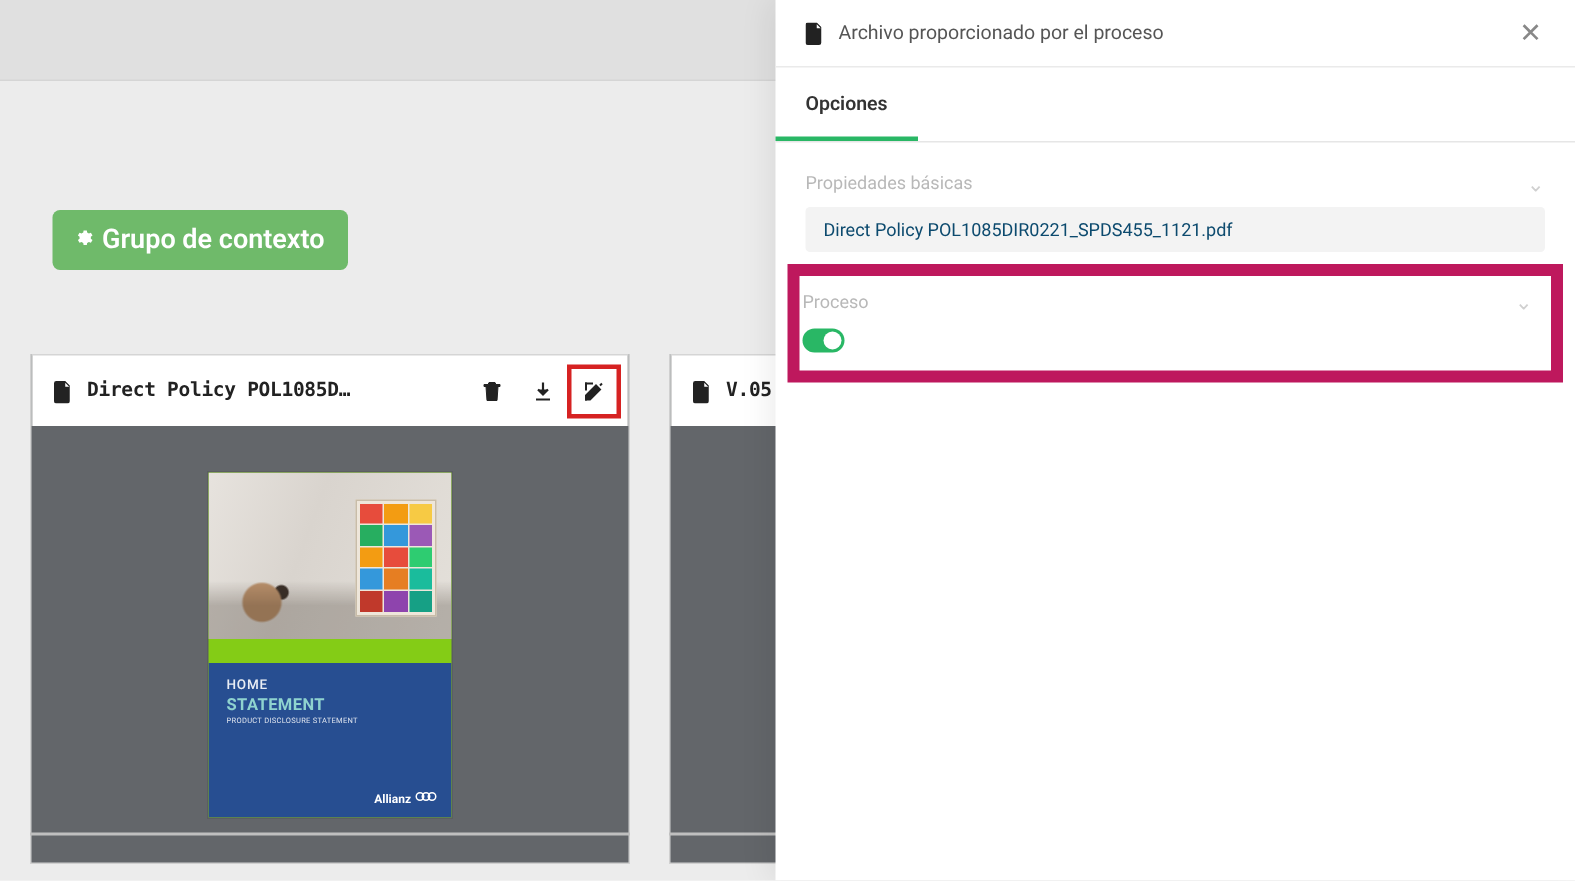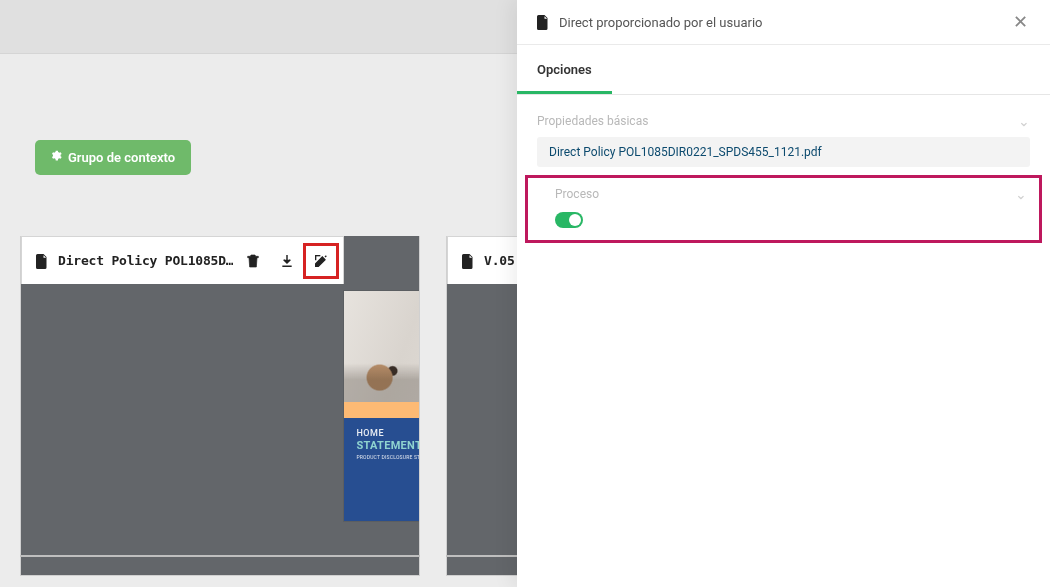--- a/index.html
+++ b/index.html
@@ -34,21 +34,21 @@
     }
     
     
     .context-group {
       position: absolute;
       top: 86px;
       left: 35px;
       background: #6fba6a;
       color: #fff;
       font-weight: 600;
-      font-size: 13px;
+      font-size: 18px;
       padding: 9px 16px 10px 14px;
       border-radius: 5px;
       display: flex;
       align-items: center;
       gap: 6px;
     }
     .context-group svg { width: 13px; height: 13px; fill: #fff; }
     
     
     .cards-row {
@@ -58,21 +58,21 @@
       right: 0;
       display: flex;
       gap: 26px;
     }
     .card {
       background: #63666a;
       border: 1px solid #d0d0d0;
       border-top: none;
       overflow: hidden;
       display: flex;
-      flex-direction: row;
+      flex-direction: column;
     }
     .card.primary { width: 400px; height: 340px; }
     .card.secondary { width: 400px; height: 340px; }
     
     .card-header {
       background: #fff;
       color: #222;
       font-family: "Consolas", "Menlo", monospace;
       font-weight: 600;
       letter-spacing: -0.2px;
@@ -108,21 +108,21 @@
       flex: 1;
       display: flex;
       align-items: center;
       justify-content: center;
     }
     
     
     .doc-thumb {
       width: 162px;
       height: 230px;
-      background: #fdba74;
+      background: #84cc16;
       box-shadow: 0 0 0 1px rgba(0,0,0,0.08);
       display: flex;
       flex-direction: column;
       overflow: hidden;
       gap: 16px;
     }
     .doc-thumb .photo {
       flex: 1.15;
       position: relative;
       overflow: hidden;
@@ -273,22 +273,22 @@
       border: none;
       border-radius: 3px;
       padding: 8px 12px;
       font-size: 12px;
       color: #0c4a6e;
       font-family: inherit;
     }
     
     .proceso-box {
       margin-top: 8px;
-      border: 3px solid #be185d;
-      padding: 6px 12px 12px 27px;
+      border: 8px solid #be185d;
+      padding: 6px 12px 12px 2px;
       margin-left: -12px;
       margin-right: -12px;
     }
     .proceso-box .section-title { margin-bottom: 10px; margin-top: 2px; }
     .toggle-row {
       display: flex;
       align-items: center;
       gap: 10px;
       color: #555;
       font-size: 13px;
@@ -417,21 +417,21 @@
 
 </div>
 
 <aside class="side-panel">
   <div class="panel-header">
     <span class="hicon">
       <svg class="doc-icon-svg" viewBox="0 0 16 20">
           <path d="M2 0h8l4 4v14a2 2 0 01-2 2H2a2 2 0 01-2-2V2a2 2 0 012-2zm8 1.5V5h3.5L10 1.5z"></path>
         </svg>
     </span>
-    <span class="htitle">Direct proporcionado por el usuario</span>
+    <span class="htitle">Archivo proporcionado por el proceso</span>
     <button class="close-btn">
       <span>✕</span>
     </button>
   </div>
 
   <div class="tabs">
     <div class="tab active">Opciones</div>
   </div>
 
   <div class="panel-body">

